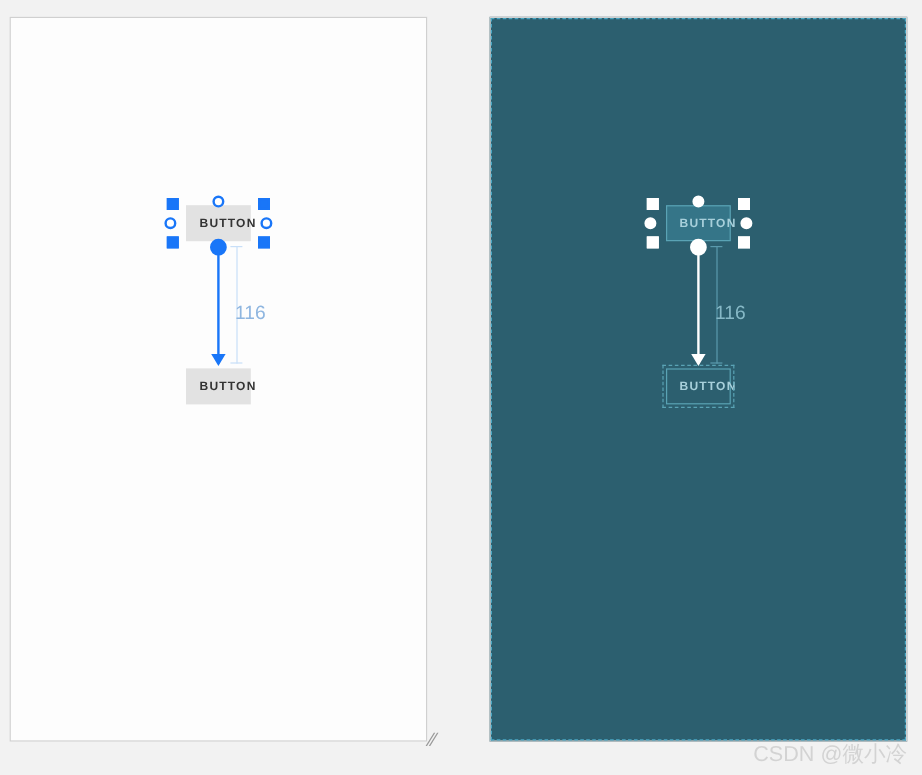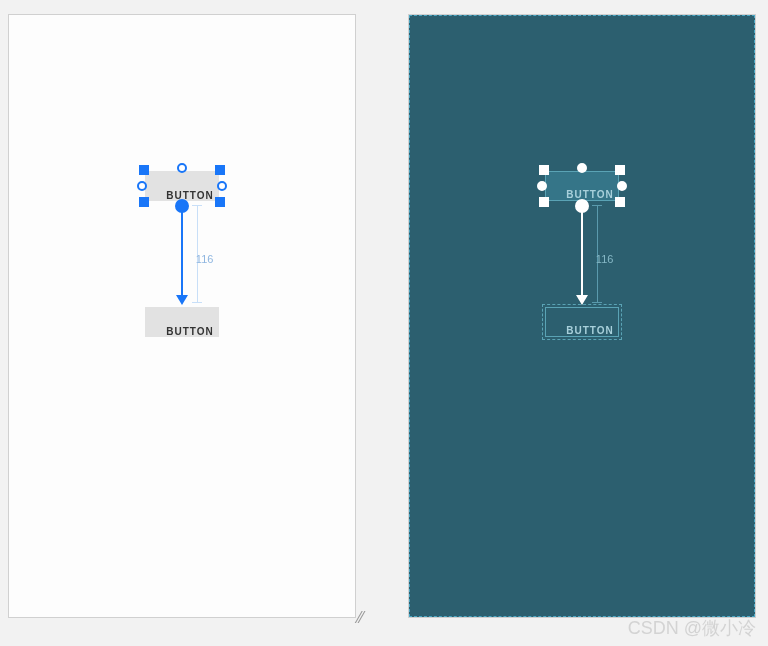--- a/index.html
+++ b/index.html
@@ -31,24 +31,24 @@
       content: "";
       position: absolute;
       left: 0; top: 0; right: 0; bottom: 0;
       border: 1px dashed #4aa8c5;
       pointer-events: none;
     }
     .btn {
       position: absolute;
       left: 50%;
       transform: translateX(-50%);
-      width: 74px;
+      width: 54px;
       height: 30px;
       display: flex;
-      align-items: flex-end;
+      align-items: center;
       justify-content: center;
       font-size: 10px;
       letter-spacing: 1px;
       font-weight: bold;
       padding-left: 16px;
     }
     .btn-top-left {
       top: 156px;
       background: #e2e2e2;
       color: #333;
@@ -129,21 +129,21 @@
       border-left: 6px solid transparent;
       border-right: 6px solid transparent;
     }
     .arrow-left::after { border-top: 10px solid #1976f8; }
     .arrow-right::after { border-top: 10px solid #ffffff; }
     
     .dist-label {
       position: absolute;
       left: 54%;
       top: 238px;
-      font-size: 11px;
+      font-size: 16px;
     }
     .dist-left { color: #8fb6e0; }
     .dist-right { color: #86b8c6; }
     
     .short-line {
       position: absolute;
       left: calc(50% + 15px);
       top: 190px;
       width: 1px;
       height: 98px;

